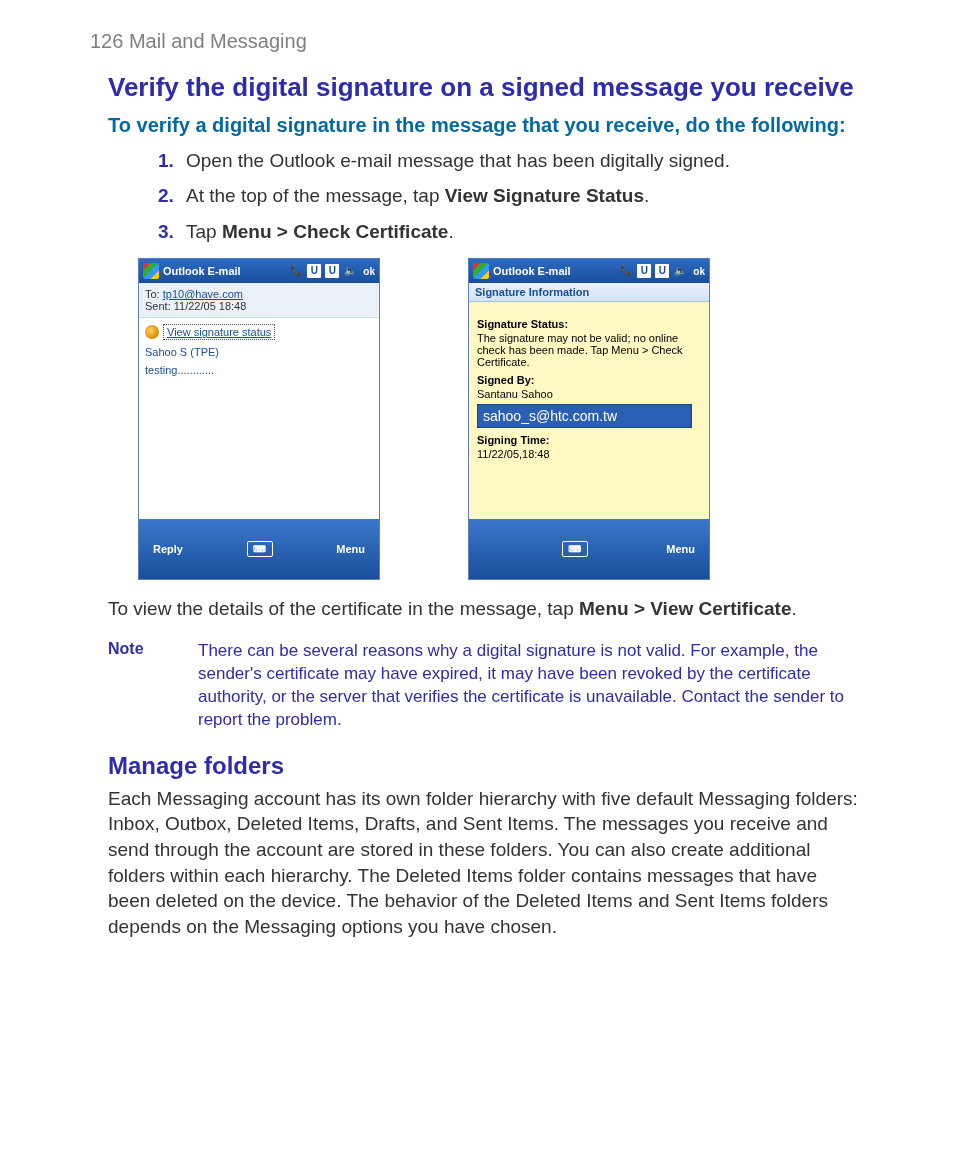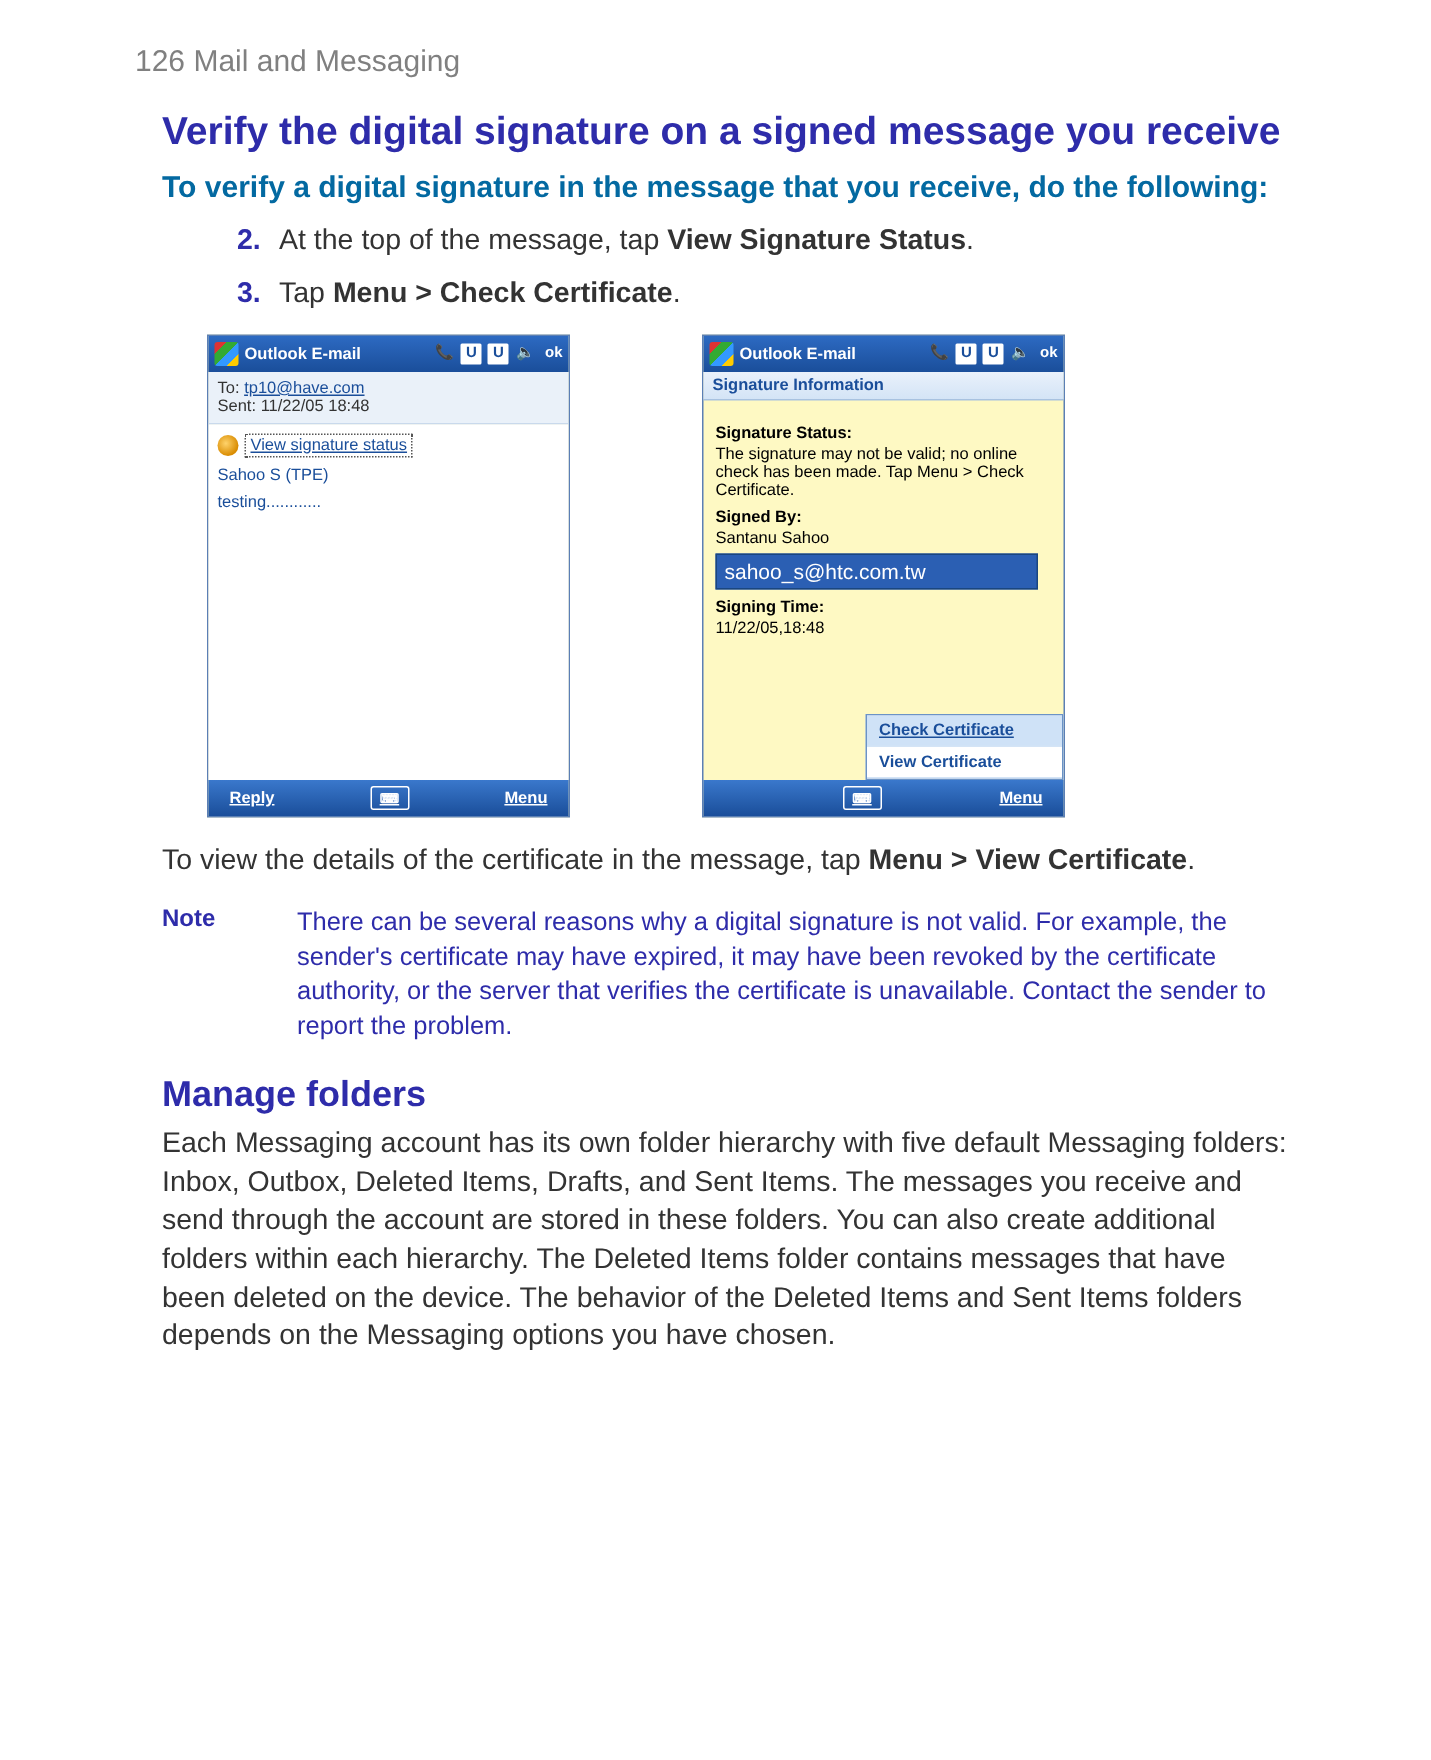--- a/index.html
+++ b/index.html
@@ -121,30 +121,29 @@
   .cert-ico { width:14px; height:14px; background: radial-gradient(circle at 40% 40%, #ffd36b, #d98b00 70%); border-radius:50%; position:relative; }
   .siglink {
     border: 1px dotted #555;
     color: #1a4e9a;
     text-decoration: underline;
     padding: 1px 3px;
     font-size: 11px;
   }
   .underline-link { color:#1a4e9a; display:block; margin-bottom:6px; }
   .softkeys {
-    height: 24px;
+    height: 36px;
     background: linear-gradient(#3a78cc, #1a4e9a);
     color: #fff;
     display: flex;
     align-items: center;
     justify-content: space-between;
-    padding: 0 14px;
-    font-size: 11px;
-    font-weight: bold;
-    text-decoration: underline;
+    padding: 12px 14px;
+    font-size: 11px;
+    font-weight: bold;
   }
   .softkeys .kbd {
     width: 24px; height:14px;
     border:1px solid #fff;
     border-radius:2px;
     display:flex; align-items:center; justify-content:center;
     font-size:9px;
   }
   .sig-body {
     flex:1;
@@ -217,20 +216,23 @@
 
 <div class="page">
 
   <div class="page-header">126  Mail and Messaging</div>
 
   <div class="h-main">Verify the digital signature on a signed message you receive</div>
   <div class="h-sub">To verify a digital signature in the message that you receive, do the following:</div>
 
   <ol class="steps">
     <li>
+      <span class="num">1.</span><span>Open the Outlook e-mail message that has been digitally signed.</span>
+    </li>
+    <li>
       <span class="num">2.</span><span>At the top of the message, tap </span><span class="bold">View Signature Status</span><span>.</span>
     </li>
     <li>
       <span class="num">3.</span><span>Tap </span><span class="bold">Menu &gt; Check Certificate</span><span>.</span>
     </li>
   </ol>
 
   <div class="screenshots">
 
     <div class="device">
@@ -280,24 +282,20 @@
       </div>
       <div class="subhead">Signature Information</div>
       <div class="sig-body">
         <div class="lbl">Signature Status:</div>
         <div class="val">The signature may not be valid; no online check has been made. Tap Menu &gt; Check Certificate.</div>
         <div class="lbl">Signed By:</div>
         <div class="val">Santanu Sahoo</div>
         <div class="email-field">sahoo_s@htc.com.tw</div>
         <div class="lbl">Signing Time:</div>
         <div class="val">11/22/05,18:48</div>
-        <div class="context-menu">
-          <div class="item hl"><u>Check Certificate</u></div>
-          <div class="item"><span>View Certificate</span></div>
-        </div>
       </div>
       <div class="softkeys">
         <span></span>
         <span class="kbd">⌨</span>
         <span>Menu</span>
       </div>
     </div>
 
   </div>
 

